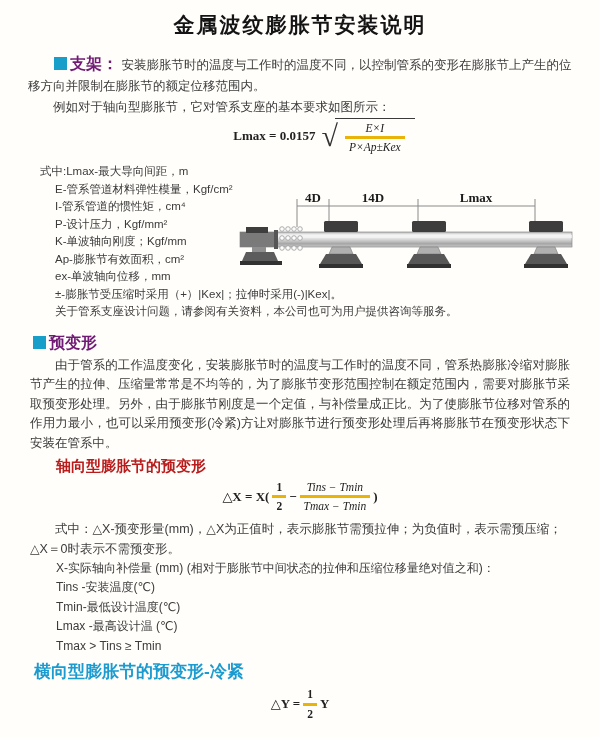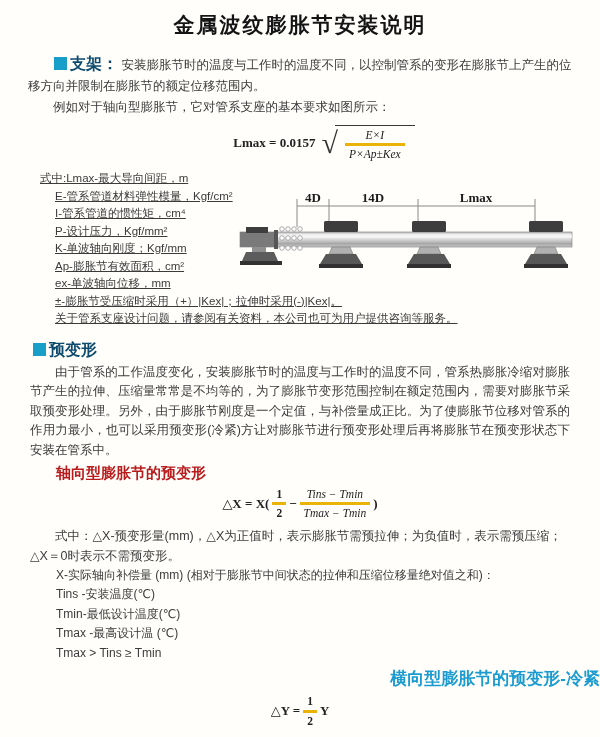--- a/index.html
+++ b/index.html
@@ -20,41 +20,41 @@
     font-family:Liberation Mono, monospace;
   }
   .body-text { font-size:12.5px; line-height:21px; }
   .p-support { margin:12px 28px 0 28px; }
   .p-support .lead-in { margin-left:26px; }
   .sq {
     display:inline-block; width:13px; height:13px;
     background:#189fc9; vertical-align:-1px; margin-right:3px;
   }
   .blue-head {
-    color:#0c4a6e; font-weight:bold; font-size:16px;
+    color:#701a75; font-weight:bold; font-size:16px;
   }
   .p-example { margin:0 28px; text-indent:2em; }
   
   .formula {
     text-align:center;
     font-family:"Liberation Serif","DejaVu Serif",serif;
     font-size:13px; color:#222;
   }
   .formula > span { vertical-align:middle; }
   .f-bold { font-weight:bold; }
-  .f1 { margin-top:7px; height:40px;padding-left:48px; }
+  .f1 { margin-top:0; height:40px;padding-left:48px; }
   .frac { display:inline-block; text-align:center; margin:0 3px; line-height:1.25; }
   .frac .num { display:block; border-bottom:3px solid #eab308; padding:0 4px 1px 4px; }
   .frac .den { display:block; padding:1px 4px 0 4px; }
   .f-italic { font-style:italic; }
   .sqrt { display:inline-flex; align-items:center; margin-left:6px; }
   .radical { font-size:30px; font-weight:400; line-height:1; margin-right:-3px; color:#333; }
   .radicand { border-top:1.4px solid #3a3a3a; padding:2px 7px 0 7px; font-size:11.5px; }
   
-  .defs { margin:5px 0 0 40px; font-size:11.5px; line-height:17.5px;text-decoration:underline; }
+  .defs { margin:5px 0 0 40px; font-size:11.5px; line-height:17.5px; }
   .defs .indent { padding-left:15px; }
   
   .diagram {
     position:absolute; left:236px; top:190px;
     width:344px; height:84px;
   }
   .dim-label {
     font-family:"Liberation Serif","DejaVu Serif",serif;
     font-weight:bold; font-size:13px; fill:#1c1c1c; text-anchor:middle;
   }
@@ -64,21 +64,21 @@
   .sub-heading-axial {
     margin:3px 0 0 56px;
     color:#b91c1c; font-weight:bold; font-size:15px; line-height:19px;
   }
   .f2 { margin-top:5px; }
   .f2 .frac { font-size:11.5px; }
   .p-shizhong { margin:5px 30px 0 30px; text-indent:2em; line-height:20px; }
   .param-lines { margin:0 30px 0 56px; font-size:12px; line-height:19.5px; }
   .sub-heading-lateral {
     margin:5px 0 0 34px;
-    color:#1b9bd0; font-weight:bold; font-size:17px; line-height:21px;text-align:right;
+    color:#1b9bd0; font-weight:bold; font-size:17px; line-height:21px;
   }
   .f3 { margin-top:5px; }
   .f3 .frac { font-size:11.5px; }
 </style>
 </head>
 <body>
 
 <div class="page-title">金属波纹膨胀节安装说明</div>
 
 <p class="body-text p-support"><span class="lead-in"><span class="sq"></span><span class="blue-head">支架：</span></span> <span>安装膨胀节时的温度与工作时的温度不同，以控制管系的变形在膨胀节上产生的位移方向并限制在膨胀节的额定位移范围内。</span></p>
@@ -184,21 +184,21 @@
 <div class="formula f2">
   <span class="f-bold">△X = X(</span><span class="frac f-bold"><span class="num">1</span><span class="den">2</span></span><span class="f-bold">−</span><span class="frac f-italic"><span class="num">Tins − Tmin</span><span class="den">Tmax − Tmin</span></span><span class="f-bold">)</span>
 </div>
 
 <p class="body-text p-shizhong">式中：△X-预变形量(mm)，△X为正值时，表示膨胀节需预拉伸；为负值时，表示需预压缩；△X＝0时表示不需预变形。</p>
 
 <div class="param-lines">
   <div>X-实际轴向补偿量 (mm) (相对于膨胀节中间状态的拉伸和压缩位移量绝对值之和)：</div>
   <div>Tins -安装温度(℃)</div>
   <div>Tmin-最低设计温度(℃)</div>
-  <div>Tmax -最高设计温 (℃)</div>
+  <div>Lmax -最高设计温 (℃)</div>
   <div>Tmax &gt; Tins ≥ Tmin</div>
 </div>
 
 <div class="sub-heading-lateral">横向型膨胀节的预变形-冷紧</div>
 
 <div class="formula f3">
   <span class="f-bold">△Y =</span><span class="frac f-bold"><span class="num">1</span><span class="den">2</span></span><span class="f-bold">Y</span>
 </div>
 
 </body></html>

